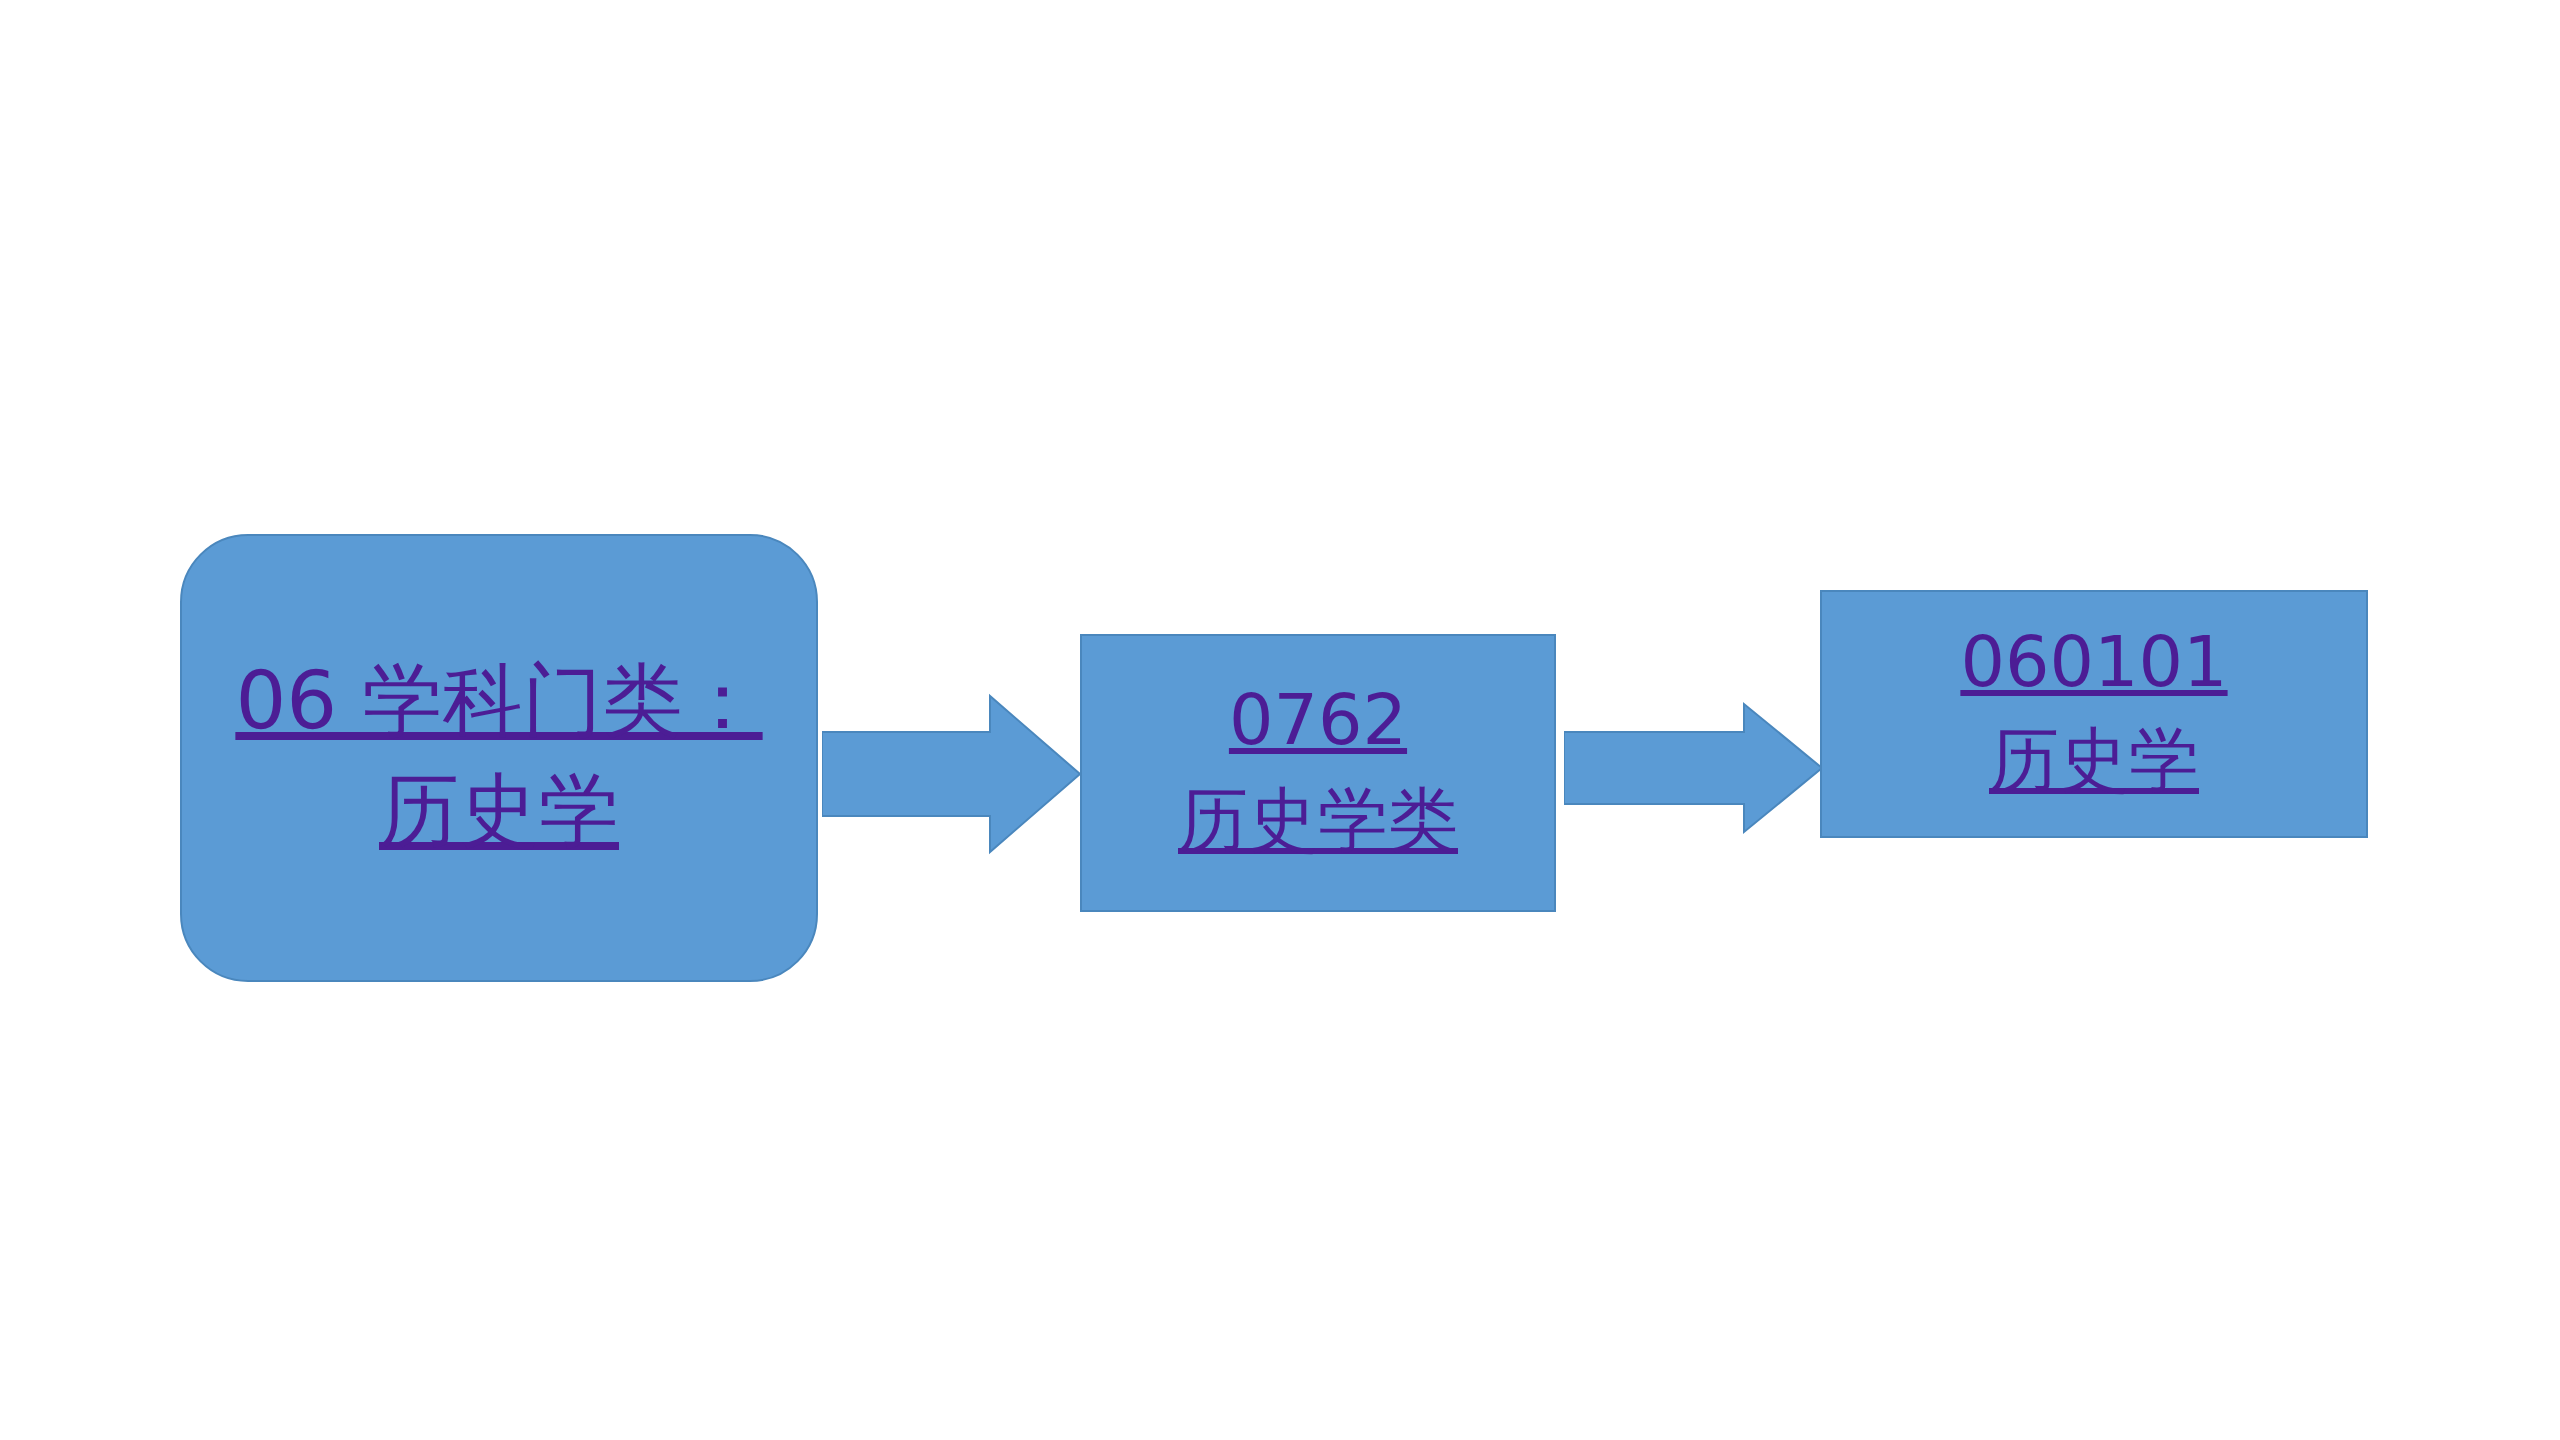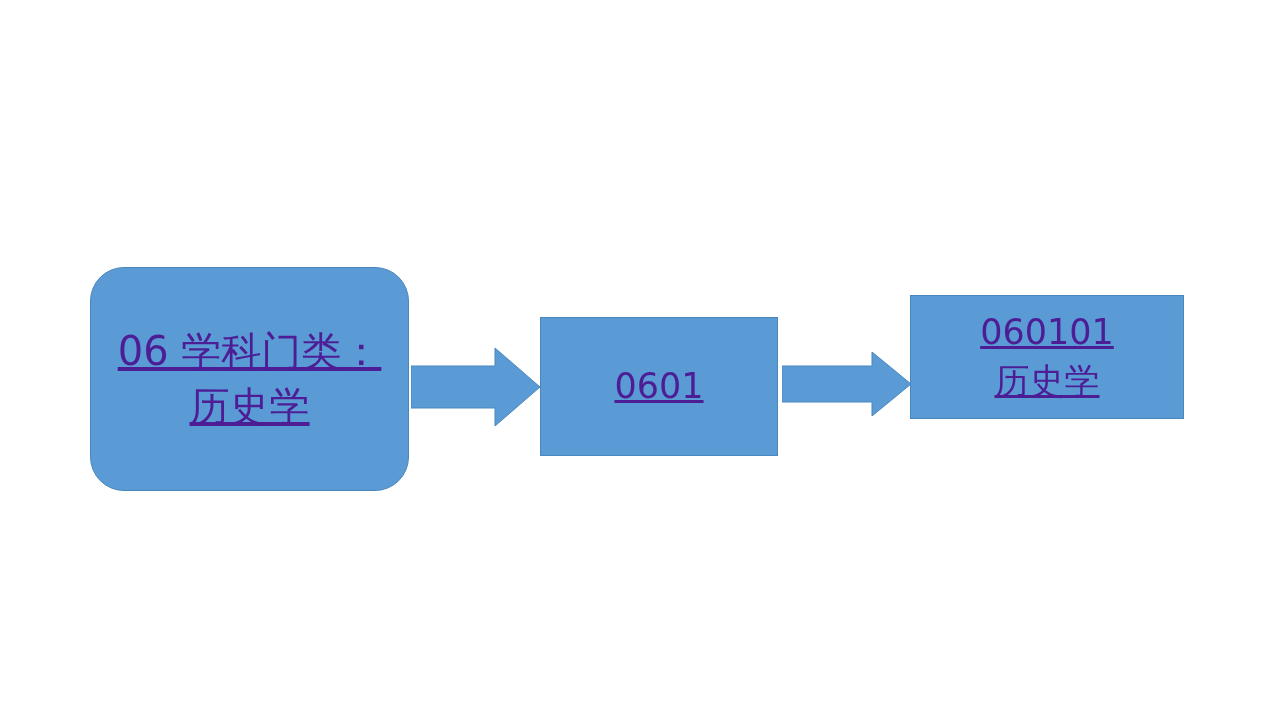--- a/index.html
+++ b/index.html
@@ -106,21 +106,22 @@
     <span class="line-2">历史学</span>
   </div>
 
   <div class="arrow" id="arrow-1">
     <svg viewBox="0 0 130 84" preserveAspectRatio="none">
       <polygon class="arrow-shape" points="0,21 84,21 84,3 129,42 84,81 84,63 0,63"></polygon>
     </svg>
   </div>
 
   <div class="node" id="node-class">
-    <span class="line-1">0601</span>
+    <span class="line-1">0762</span>
+    <span class="line-2">历史学类</span>
   </div>
 
   <div class="arrow" id="arrow-2">
     <svg viewBox="0 0 130 70" preserveAspectRatio="none">
       <polygon class="arrow-shape" points="0,17 90,17 90,3 129,35 90,67 90,53 0,53"></polygon>
     </svg>
   </div>
 
   <div class="node" id="node-major">
     <span class="line-1">060101</span>

